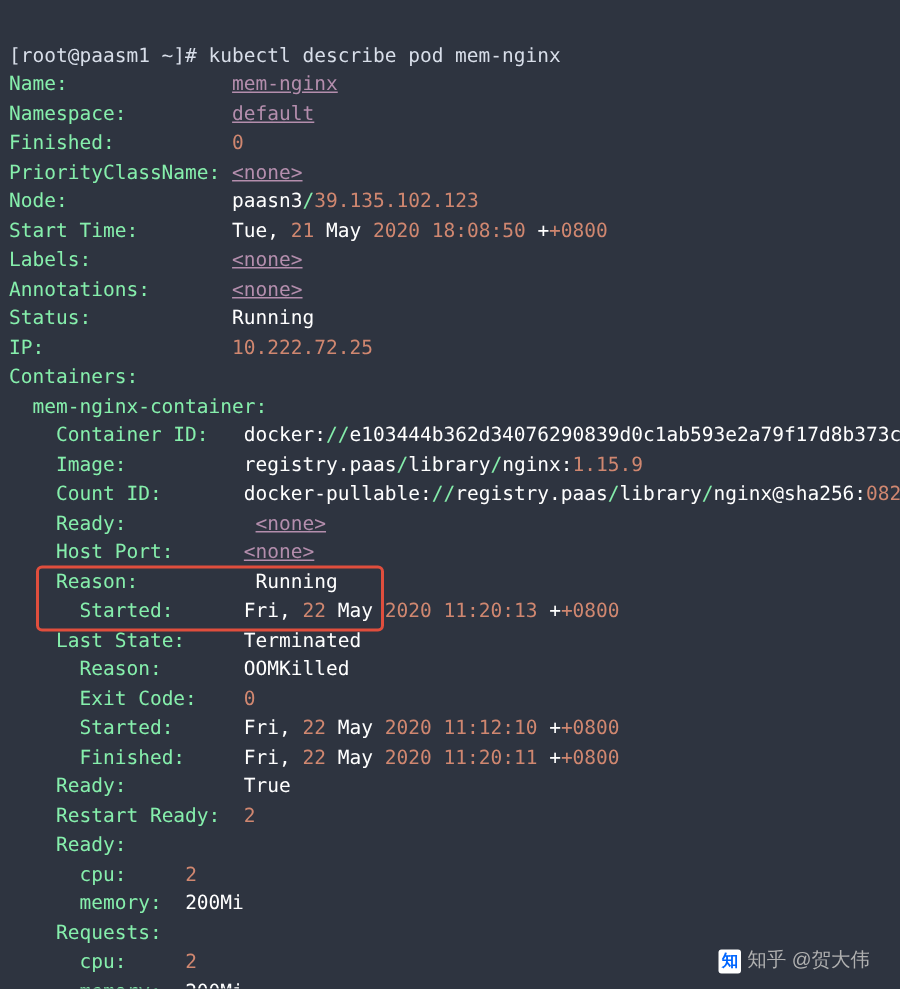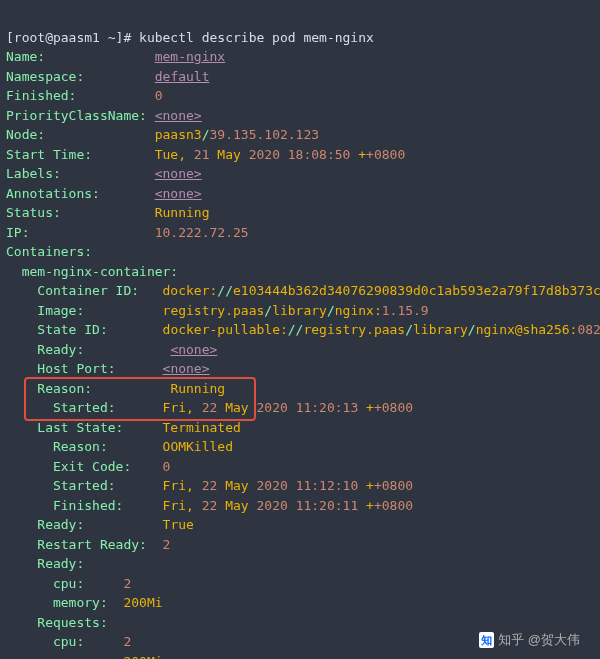--- a/index.html
+++ b/index.html
@@ -15,21 +15,21 @@
     overflow: hidden;
     position: relative;
   }
   .terminal {
     padding: 8px 6px;
     white-space: pre;
   }
   .teal { color: #86efac; }
   .purple { color: #b48ead; text-decoration: underline; }
   .orange { color: #d08770; }
-  .white { color: #eab308; }
+  .white { color: #ffffff; }
   .highlight-box {
     position: absolute;
     border: 2px solid #e04e3d;
     border-radius: 4px;
     pointer-events: none;
   }
   .watermark {
     position: absolute;
     bottom: 10px;
     right: 20px;
@@ -60,21 +60,21 @@
 <span class="teal">Node:</span>              <span class="white">paasn3</span><span class="teal">/</span><span class="orange">39.135.102.123</span>
 <span class="teal">Start Time:</span>        <span class="white">Tue,</span> <span class="orange">21</span> <span class="white">May</span> <span class="orange">2020</span> <span class="orange">18:08:50</span> <span class="white">+</span><span class="orange">+0800</span>
 <span class="teal">Labels:</span>            <span class="purple">&lt;none&gt;</span>
 <span class="teal">Annotations:</span>       <span class="purple">&lt;none&gt;</span>
 <span class="teal">Status:</span>            <span class="white">Running</span>
 <span class="teal">IP:</span>                <span class="orange">10.222.72.25</span>
 <span class="teal">Containers:</span>
   <span class="teal">mem-nginx-container:</span>
     <span class="teal">Container ID:</span>   <span class="white">docker:</span><span class="teal">//</span><span class="white">e103444b362d34076290839d0c1ab593e2a79f17d8b373c7</span>
     <span class="teal">Image:</span>          <span class="white">registry.paas</span><span class="teal">/</span><span class="white">library</span><span class="teal">/</span><span class="white">nginx:</span><span class="orange">1.15.9</span>
-    <span class="teal">State ID:</span>       <span class="white">docker-pullable:</span><span class="teal">//</span><span class="white">registry.paas</span><span class="teal">/</span><span class="white">library</span><span class="teal">/</span><span class="white">nginx@sha256:</span><span class="orange">082b</span>
+    <span class="teal">Count ID:</span>       <span class="white">docker-pullable:</span><span class="teal">//</span><span class="white">registry.paas</span><span class="teal">/</span><span class="white">library</span><span class="teal">/</span><span class="white">nginx@sha256:</span><span class="orange">082b</span>
     <span class="teal">Ready:</span>           <span class="purple">&lt;none&gt;</span>
     <span class="teal">Host Port:</span>      <span class="purple">&lt;none&gt;</span>
     <span class="teal">Reason:</span>          <span class="white">Running</span>
       <span class="teal">Started:</span>      <span class="white">Fri,</span> <span class="orange">22</span> <span class="white">May</span> <span class="orange">2020</span> <span class="orange">11:20:13</span> <span class="white">+</span><span class="orange">+0800</span>
     <span class="teal">Last State:</span>     <span class="white">Terminated</span>
       <span class="teal">Reason:</span>       <span class="white">OOMKilled</span>
       <span class="teal">Exit Code:</span>    <span class="orange">0</span>
       <span class="teal">Started:</span>      <span class="white">Fri,</span> <span class="orange">22</span> <span class="white">May</span> <span class="orange">2020</span> <span class="orange">11:12:10</span> <span class="white">+</span><span class="orange">+0800</span>
       <span class="teal">Finished:</span>     <span class="white">Fri,</span> <span class="orange">22</span> <span class="white">May</span> <span class="orange">2020</span> <span class="orange">11:20:11</span> <span class="white">+</span><span class="orange">+0800</span>
     <span class="teal">Ready:</span>          <span class="white">True</span>

